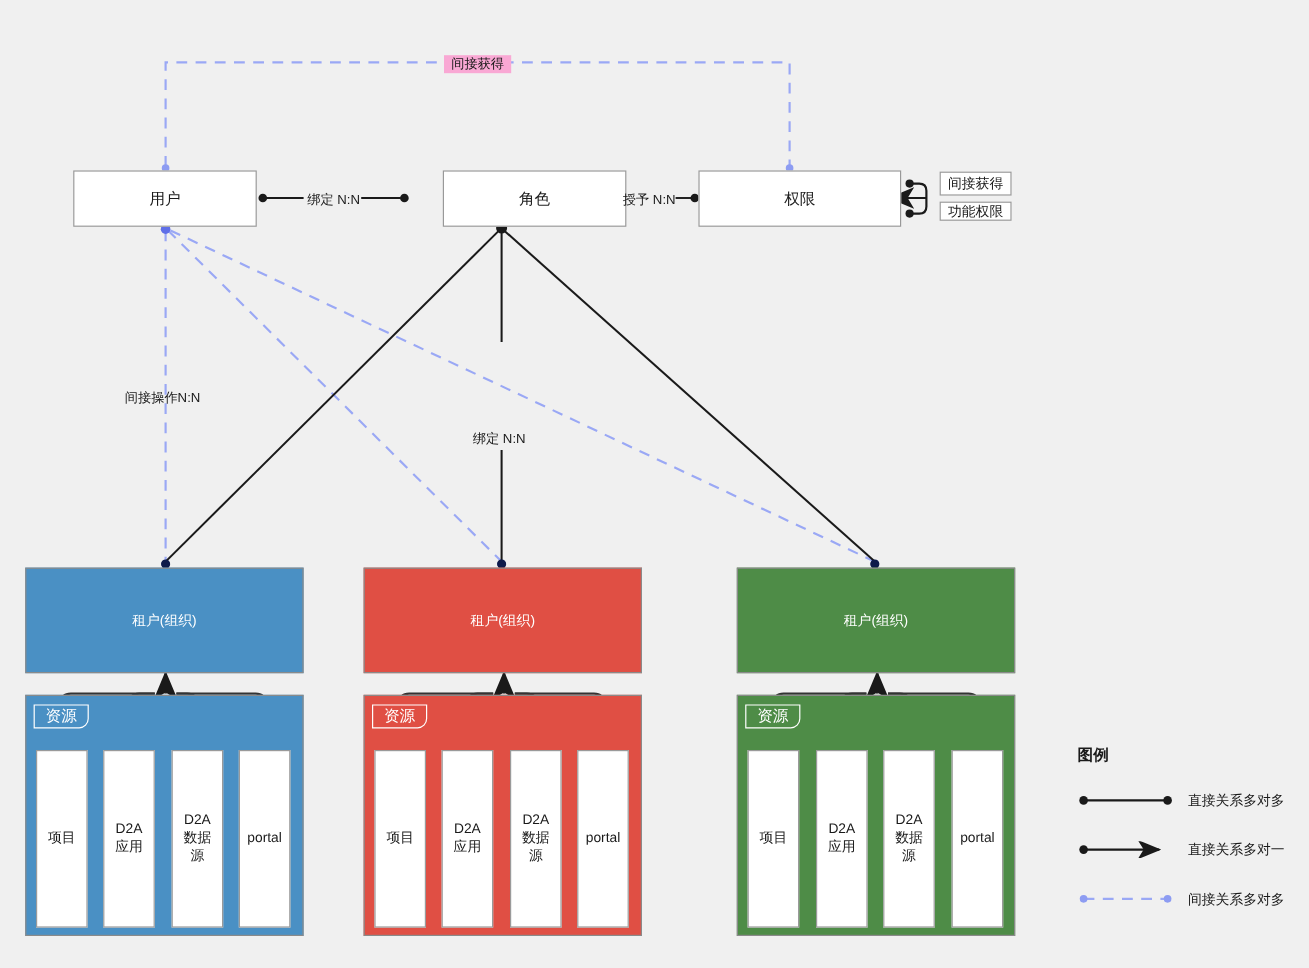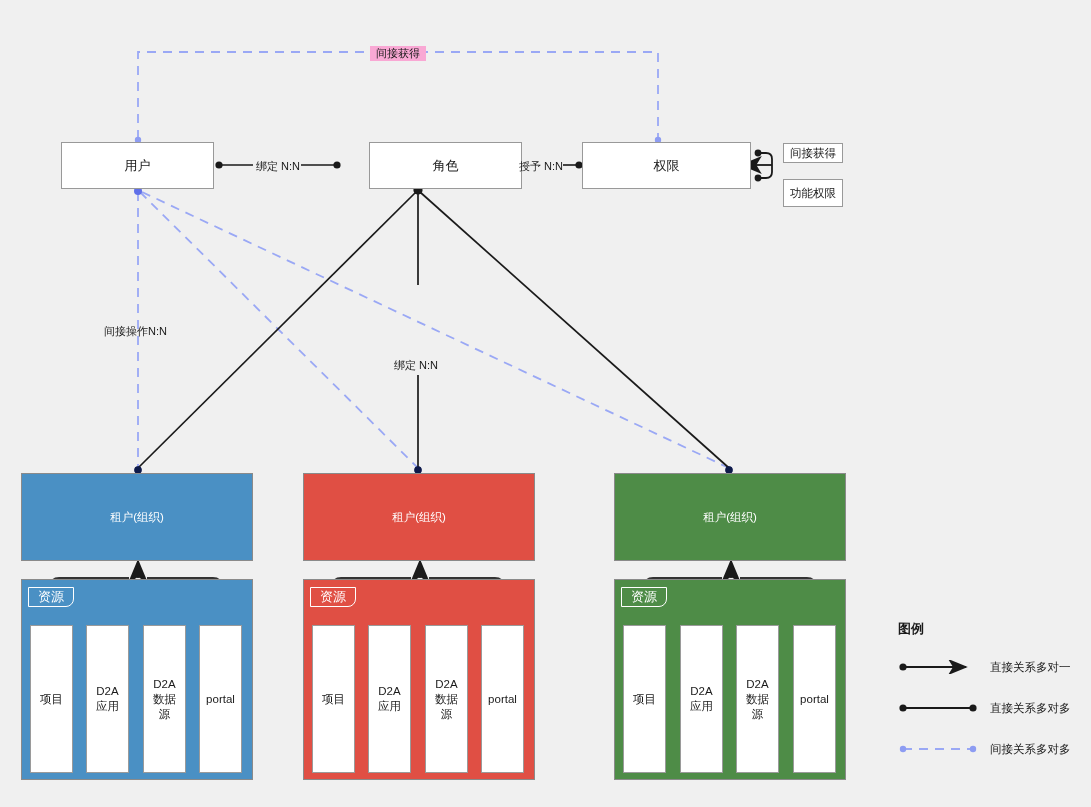--- a/index.html
+++ b/index.html
@@ -237,21 +237,21 @@
   </div>
 
   <div class="entity-box" style="left:582px; top:142px; width:169px; height:47px;">
     <span>权限</span>
   </div>
 
   <div class="perm-sub" style="left:783px; top:143px; width:60px; height:20px;">
     <span>间接获得</span>
   </div>
 
-  <div class="perm-sub" style="left:783px; top:168px; width:60px; height:28px;margin-top:11px;">
+  <div class="perm-sub" style="left:783px; top:168px; width:60px; height:16px;">
     <span>功能权限</span>
   </div>
 
   <div class="edge-label" style="left:256px; top:159px;">绑定 N:N</div>
 
   <div class="edge-label" style="left:519px; top:159px;">授予 N:N</div>
 
   <div class="edge-label" style="left:370px; top:46px; background:#f9a8d4; padding:0 6px;">间接获得</div>
 
   <div class="edge-label" style="left:104px; top:324px;">间接操作N:N</div>
@@ -310,45 +310,45 @@
     </div>
   <div class="resource-item" style="left:736px; top:625px; width:43px; height:148px;">
       <span>D2A数据源</span>
     </div>
   <div class="resource-item" style="left:793px; top:625px; width:43px; height:148px;">
       <span>portal</span>
     </div>
 
   <div id="legend">
     <div class="legend-title">图例</div>
+
+    <div class="legend-row">
+      <svg class="legend-swatch" viewBox="0 0 80 14">
+        <line x1="5" y1="7" x2="75" y2="7" stroke="#1a1a1a" stroke-width="1.8"></line>
+        <circle cx="5" cy="7" r="3.6" fill="#1a1a1a"></circle>
+        <circle cx="75" cy="7" r="3.6" fill="#1a1a1a"></circle>
+      </svg>
+      <span class="legend-text">直接关系多对多</span>
+    </div>
 
     <div class="legend-row">
       <svg class="legend-swatch" viewBox="0 0 80 14">
         <defs>
           <marker id="lg-arrow-dark" markerWidth="11" markerHeight="9" refX="10" refY="4.5" orient="auto">
             <path d="M0,0 L11,4.5 L0,9 L2.8,4.5 Z" fill="#1a1a1a"></path>
           </marker>
         </defs>
         <line x1="5" y1="7" x2="68" y2="7" stroke="#1a1a1a" stroke-width="1.8" marker-end="url(#lg-arrow-dark)"></line>
         <circle cx="5" cy="7" r="3.6" fill="#1a1a1a"></circle>
       </svg>
       <span class="legend-text">直接关系多对一</span>
     </div>
 
     <div class="legend-row">
       <svg class="legend-swatch" viewBox="0 0 80 14">
-        <line x1="5" y1="7" x2="75" y2="7" stroke="#1a1a1a" stroke-width="1.8"></line>
-        <circle cx="5" cy="7" r="3.6" fill="#1a1a1a"></circle>
-        <circle cx="75" cy="7" r="3.6" fill="#1a1a1a"></circle>
-      </svg>
-      <span class="legend-text">直接关系多对多</span>
-    </div>
-
-    <div class="legend-row">
-      <svg class="legend-swatch" viewBox="0 0 80 14">
         <line x1="5" y1="7" x2="75" y2="7" stroke="#9aa8f5" stroke-width="1.8" stroke-dasharray="9,7"></line>
         <circle cx="5" cy="7" r="3.2" fill="#8d9cf2"></circle>
         <circle cx="75" cy="7" r="3.2" fill="#8d9cf2"></circle>
       </svg>
       <span class="legend-text">间接关系多对多</span>
     </div>
 
   </div>
 
 </div>

